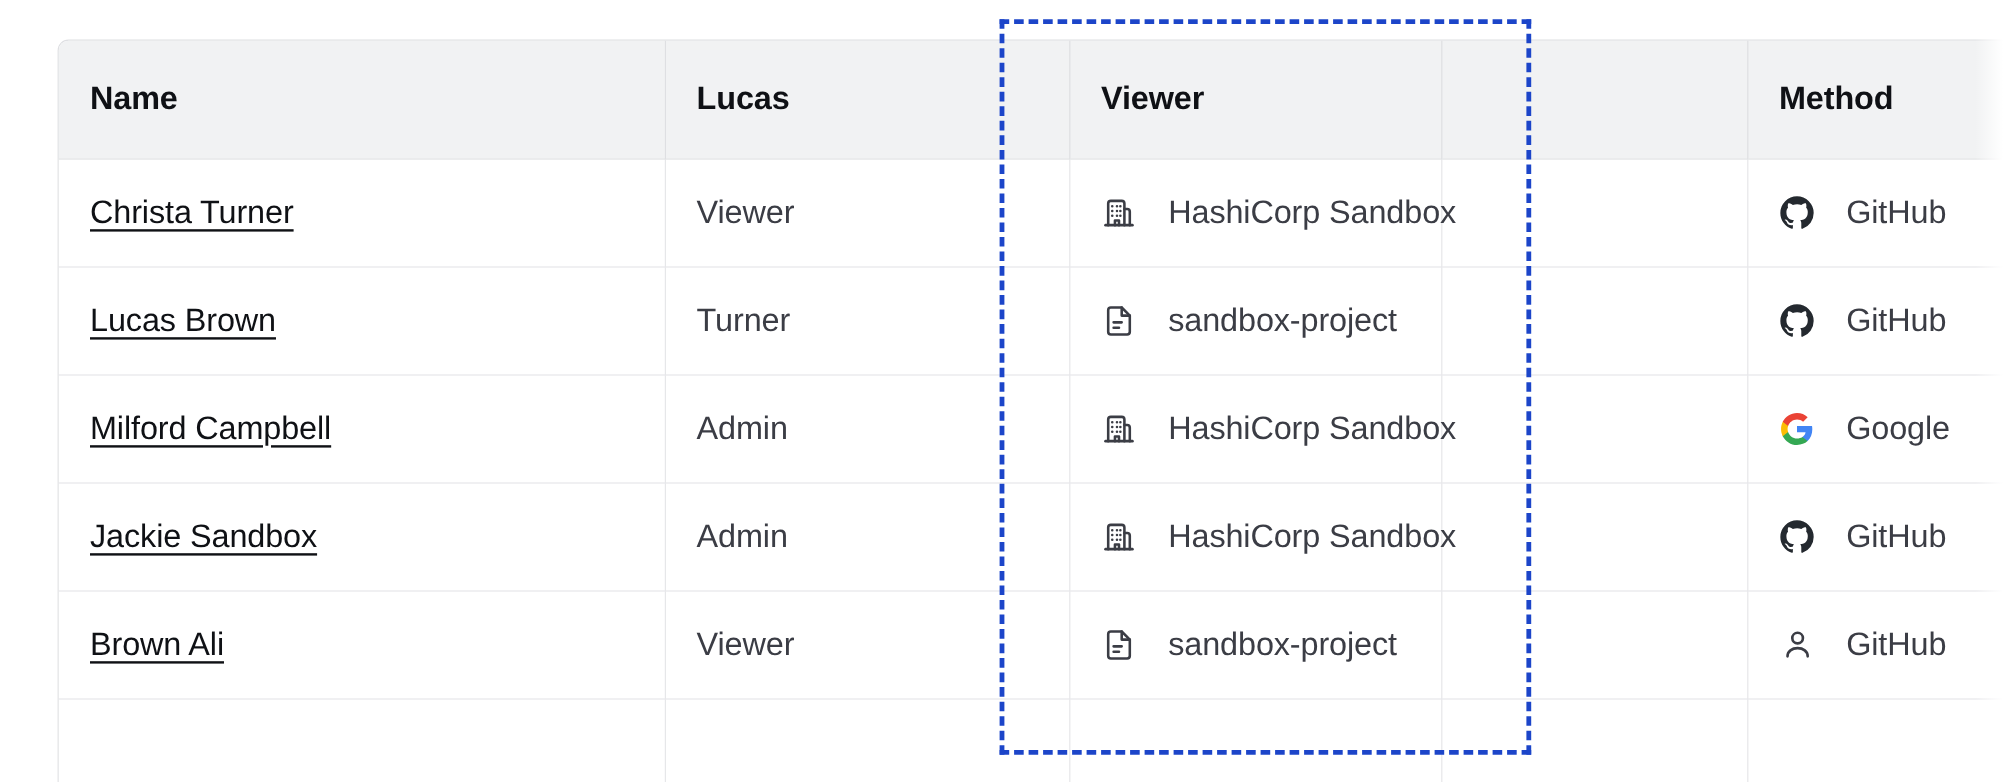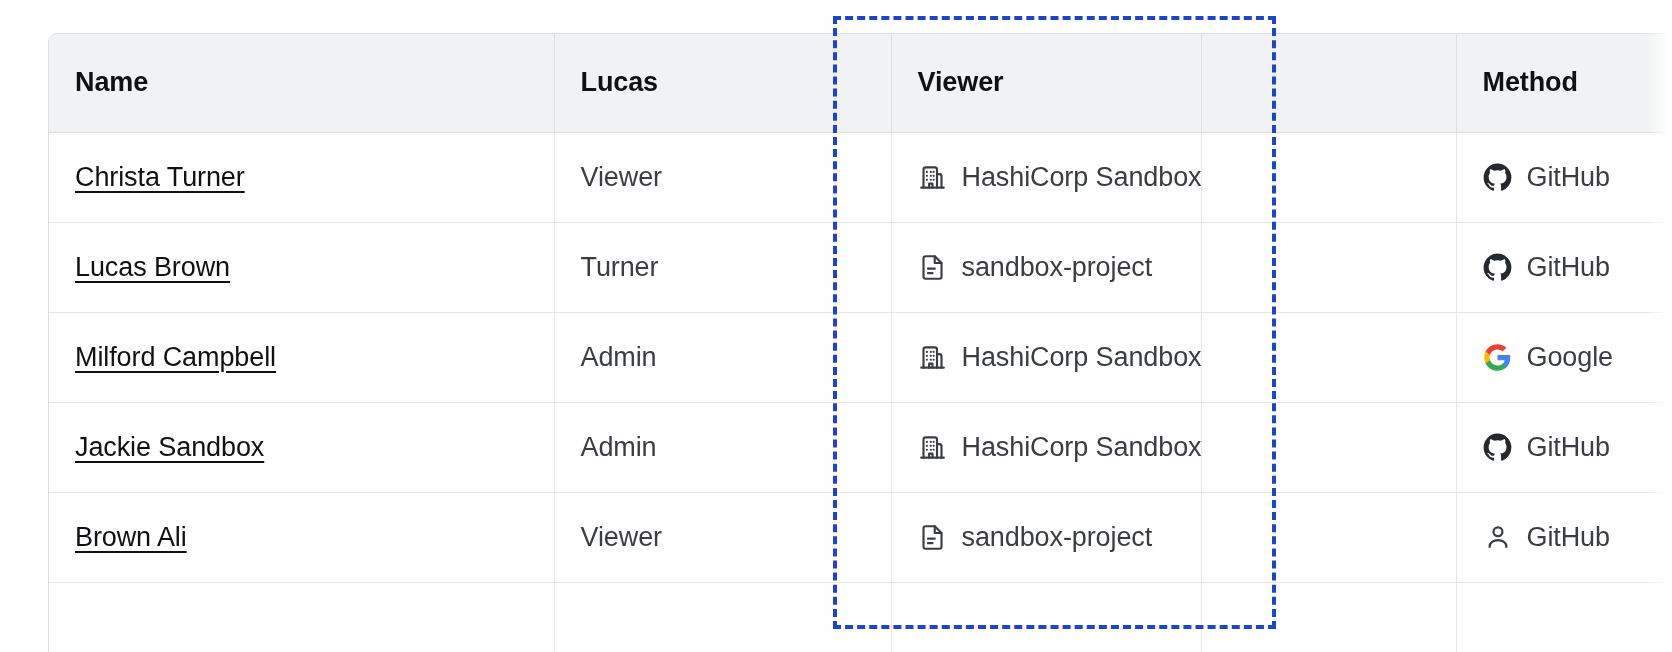--- a/index.html
+++ b/index.html
@@ -87,21 +87,21 @@
     font-weight: normal;
     cursor: pointer;
     margin-top: 39px;
   }
 
   .cell-flex {
     display: flex;
     align-items: center;
     gap: 14px;
   }
-  .cell-flex .label { line-height: 1; }
+  .cell-flex .label { line-height: 1; margin-left: 12px; }
 
   .ico {
     display: inline-flex;
     align-items: center;
     justify-content: center;
     width: 30px;
     height: 30px;
     flex: 0 0 auto;
   }
   .ico svg { display: block; }

